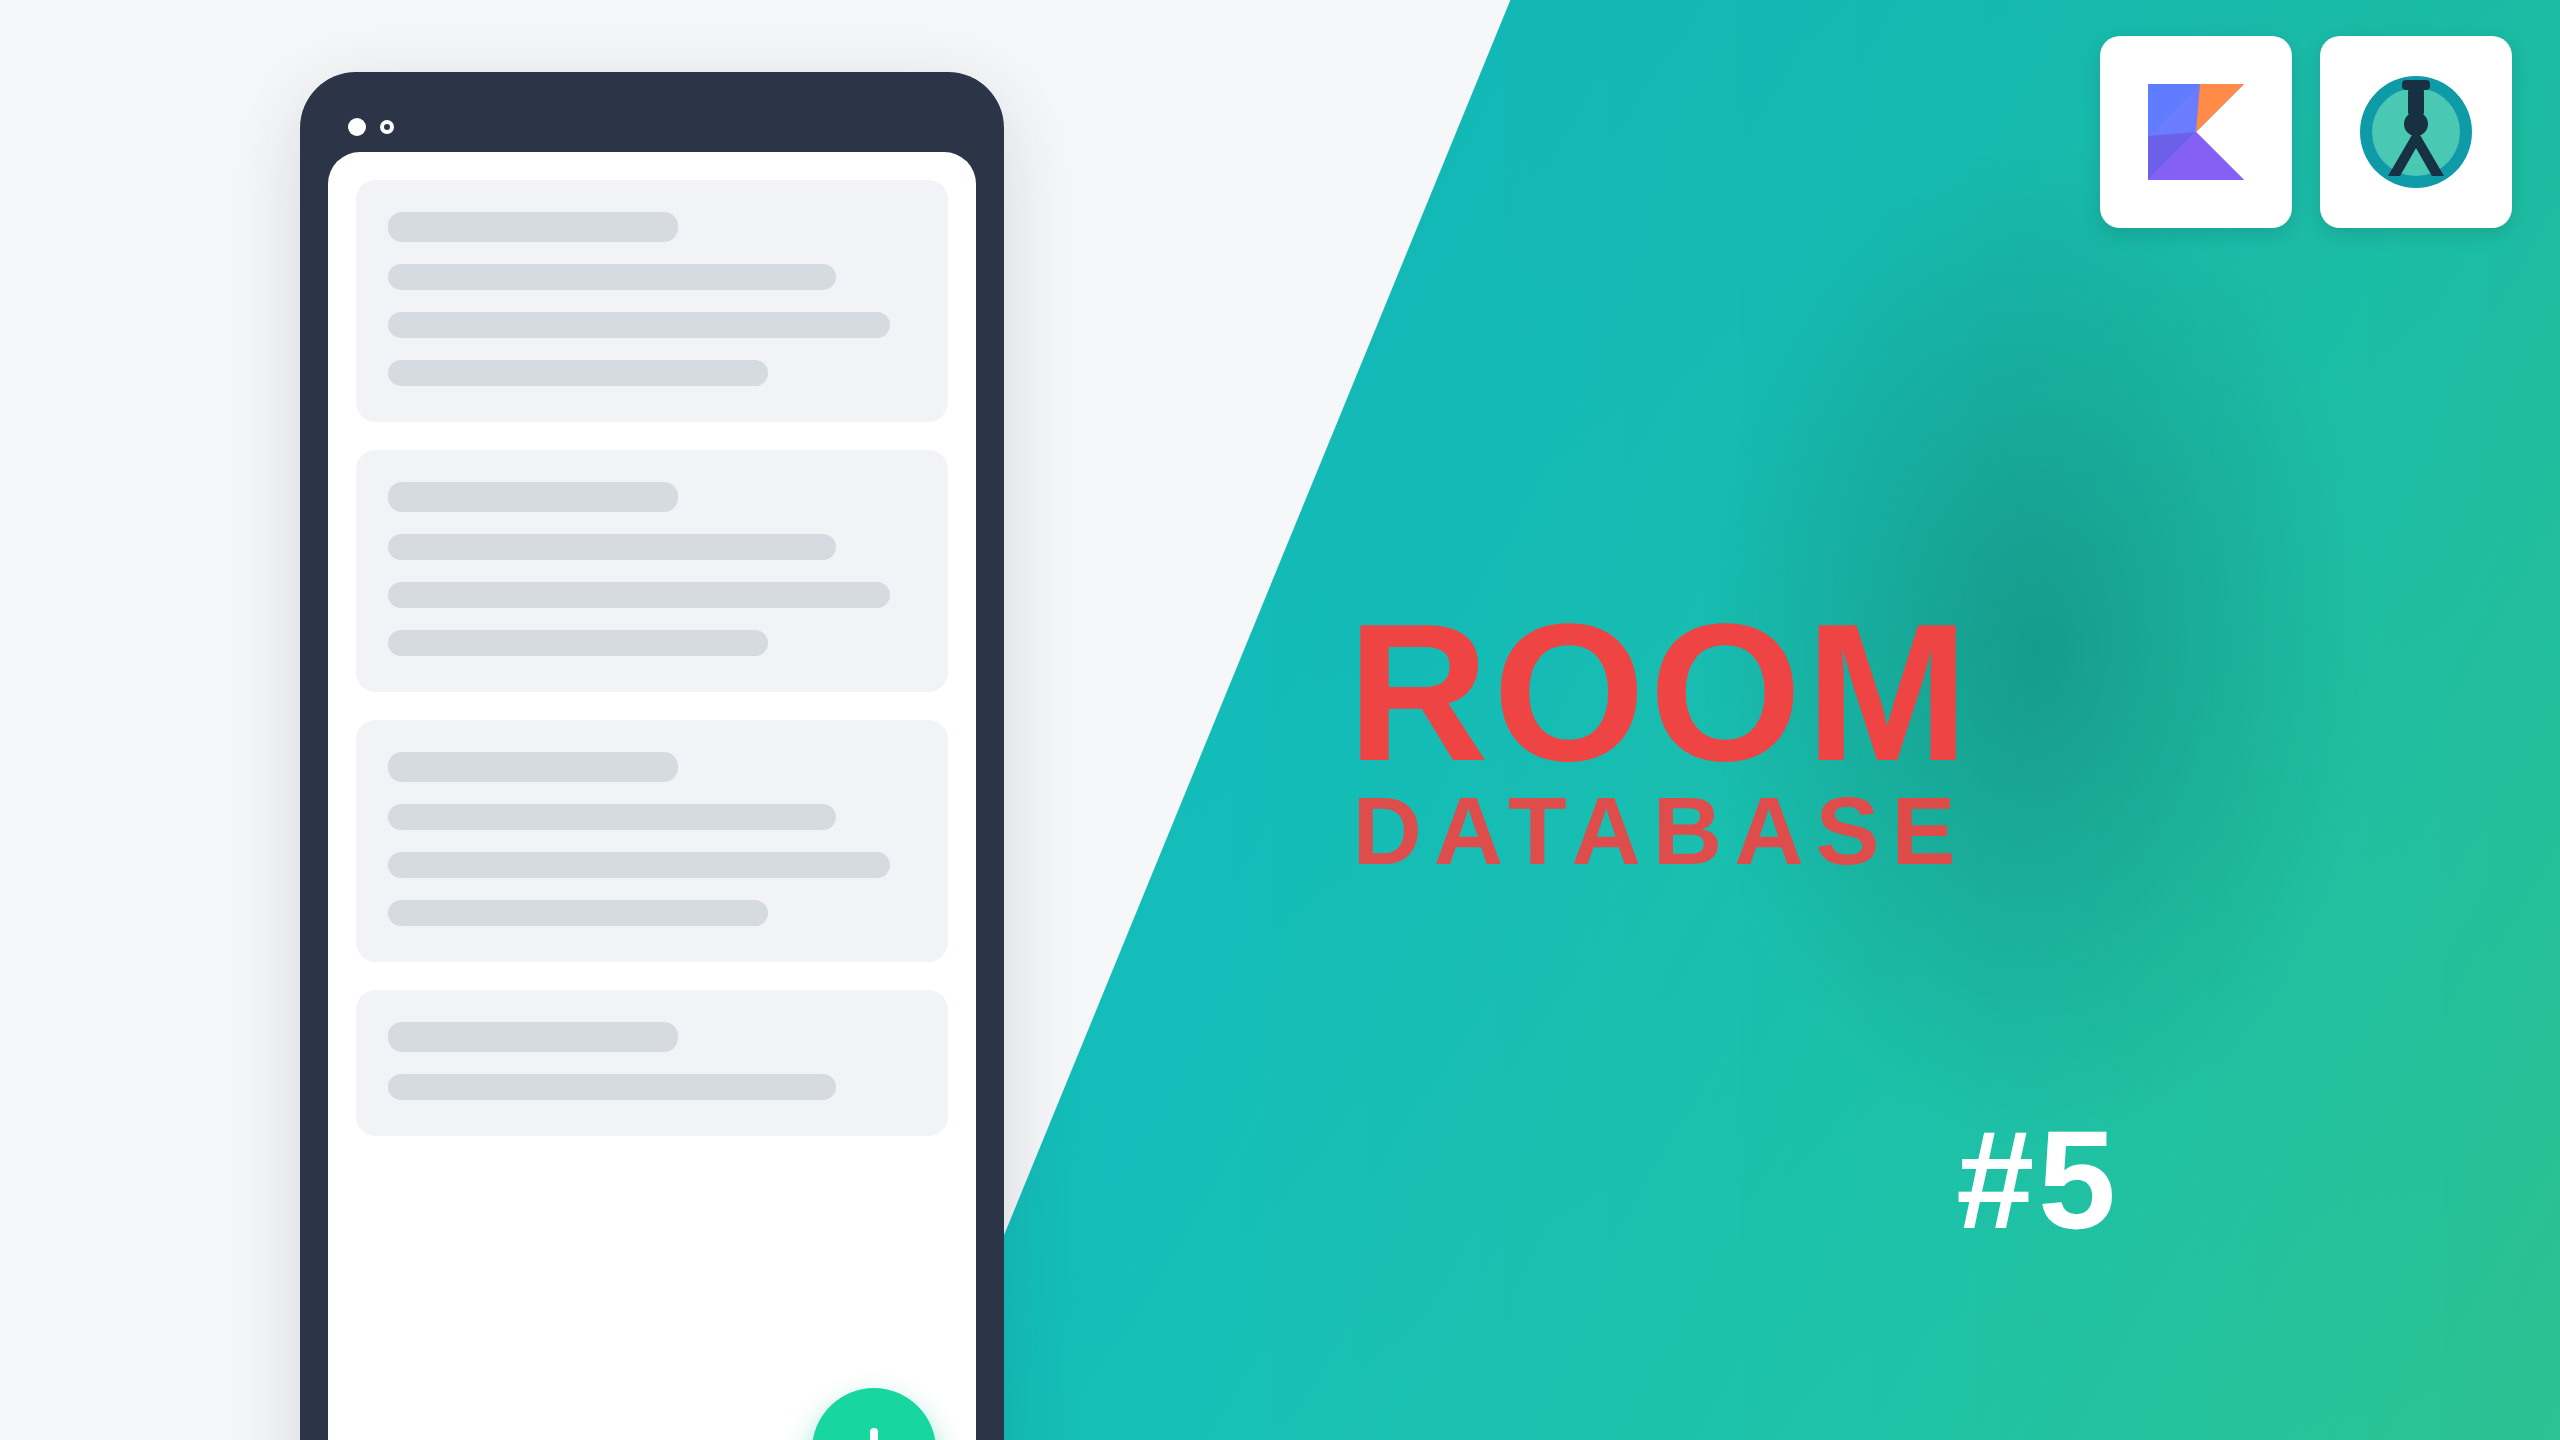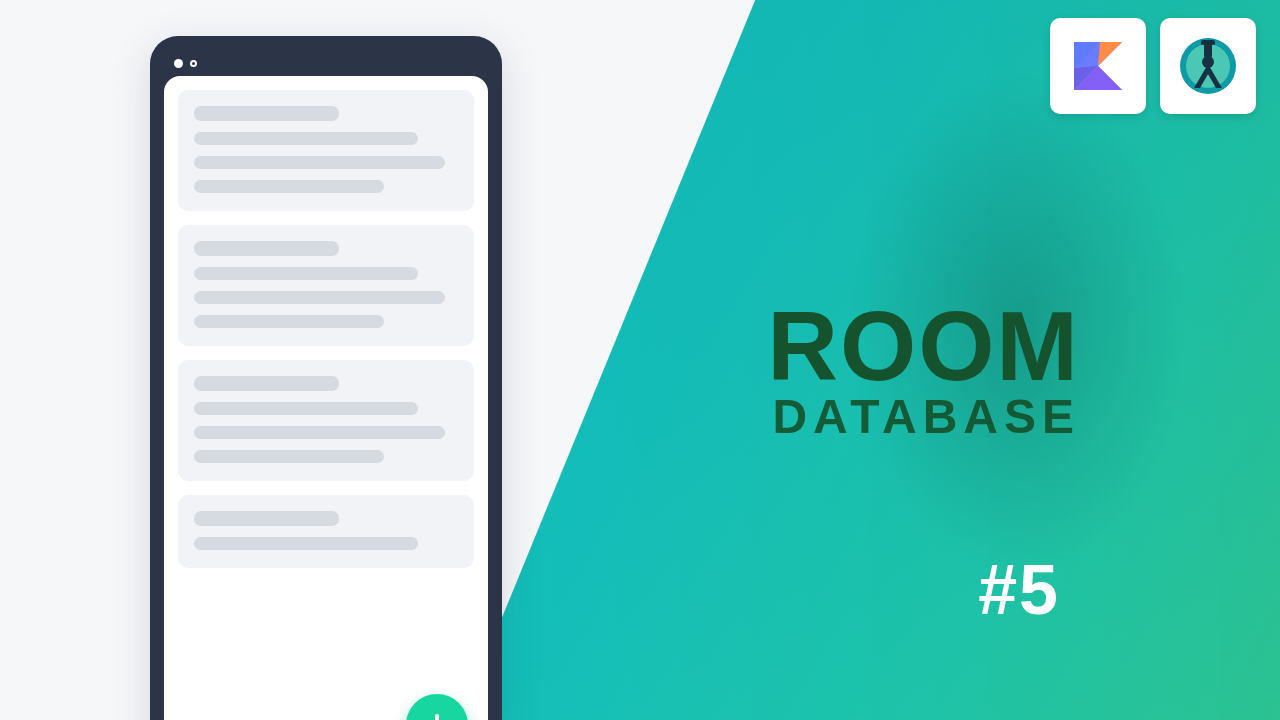--- a/index.html
+++ b/index.html
@@ -30,22 +30,22 @@
       radial-gradient(ellipse 240px 360px at 68% 45%, rgba(0,0,0,0.18), transparent 70%),
       linear-gradient(90deg, rgba(255,255,255,0.05) 0%, rgba(0,0,0,0.08) 100%);
     mix-blend-mode: multiply;
   }
 
   .title-wrap {
     position: absolute;
     right: 200px;
     top: 300px;
     width: 500px;
-    color: #14532d;
-    text-align: right;
+    color: #ef4444;
+    text-align: center;
   }
   .title-wrap .t1 {
     font-size: 98px;
     font-weight: 800;
     letter-spacing: 2px;
     line-height: 0.95;
   }
   .title-wrap .t2 {
     font-size: 48px;
     font-weight: 700;

